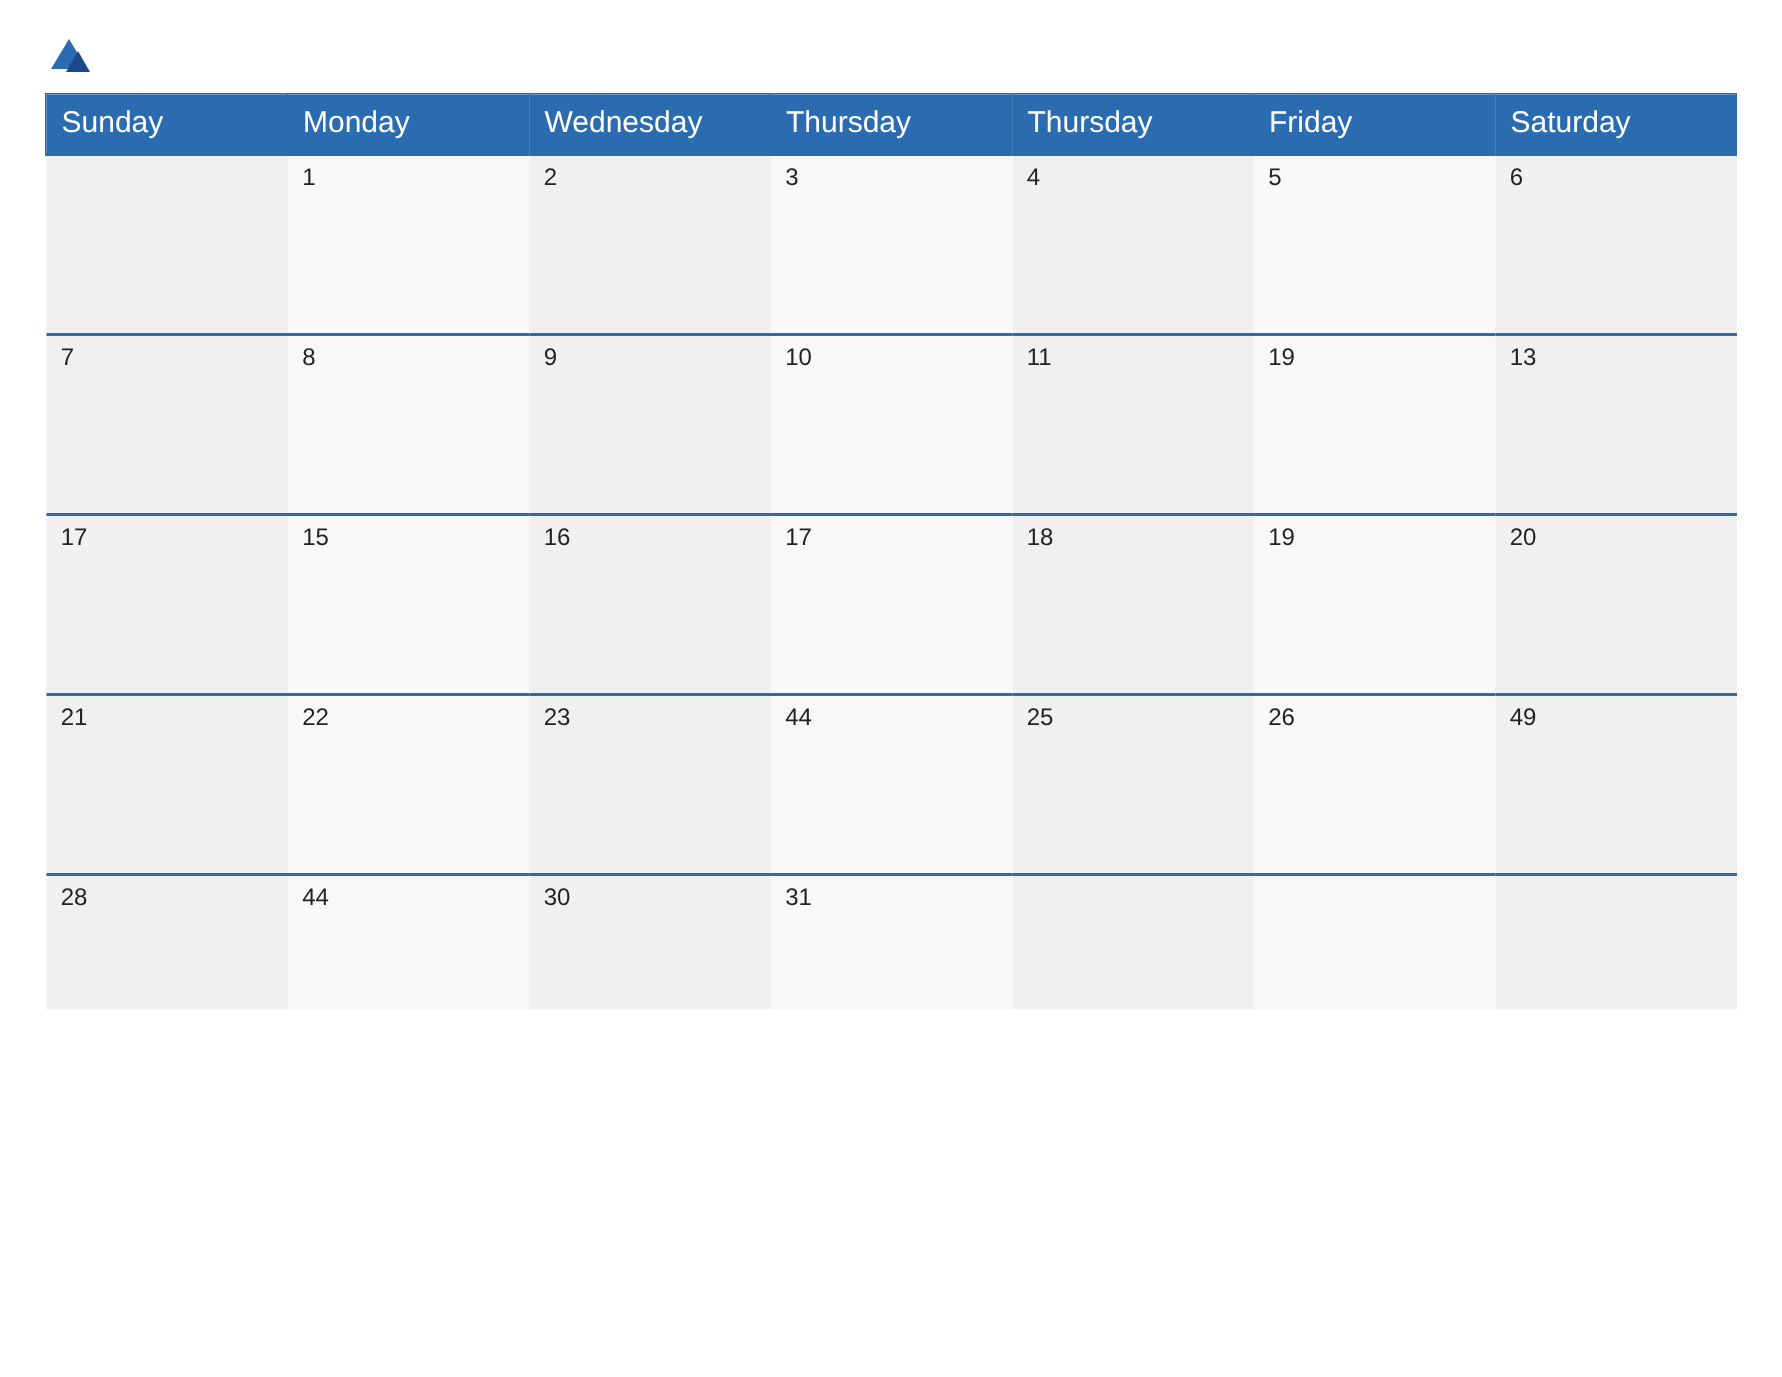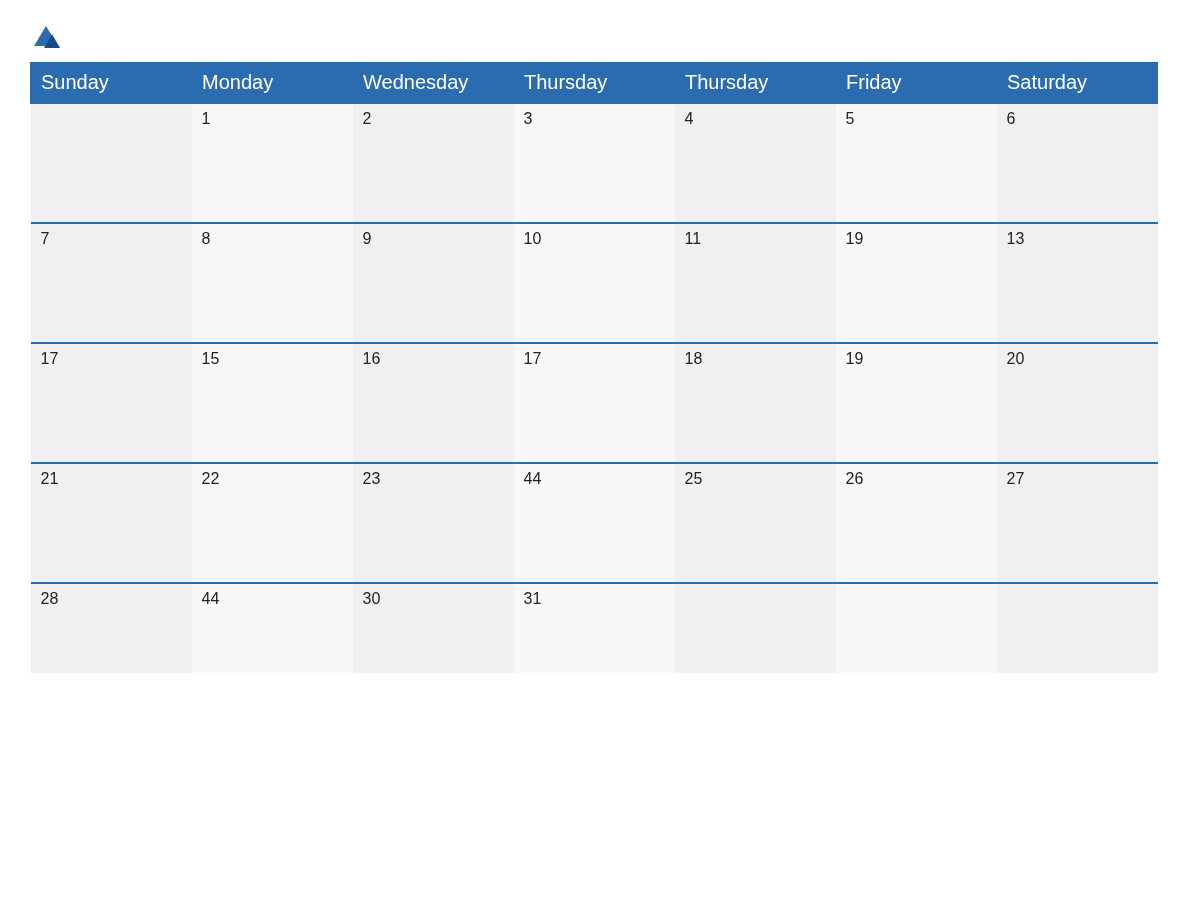--- a/index.html
+++ b/index.html
@@ -226,21 +226,21 @@
         <td>
           <span class="day-number">44</span>
         </td>
         <td>
           <span class="day-number">25</span>
         </td>
         <td>
           <span class="day-number">26</span>
         </td>
         <td>
-          <span class="day-number">27</span>
+          <span class="day-number">49</span>
         </td>
       </tr>
       <tr>
         <td>
           <span class="day-number">28</span>
         </td>
         <td>
           <span class="day-number">44</span>
         </td>
         <td>

